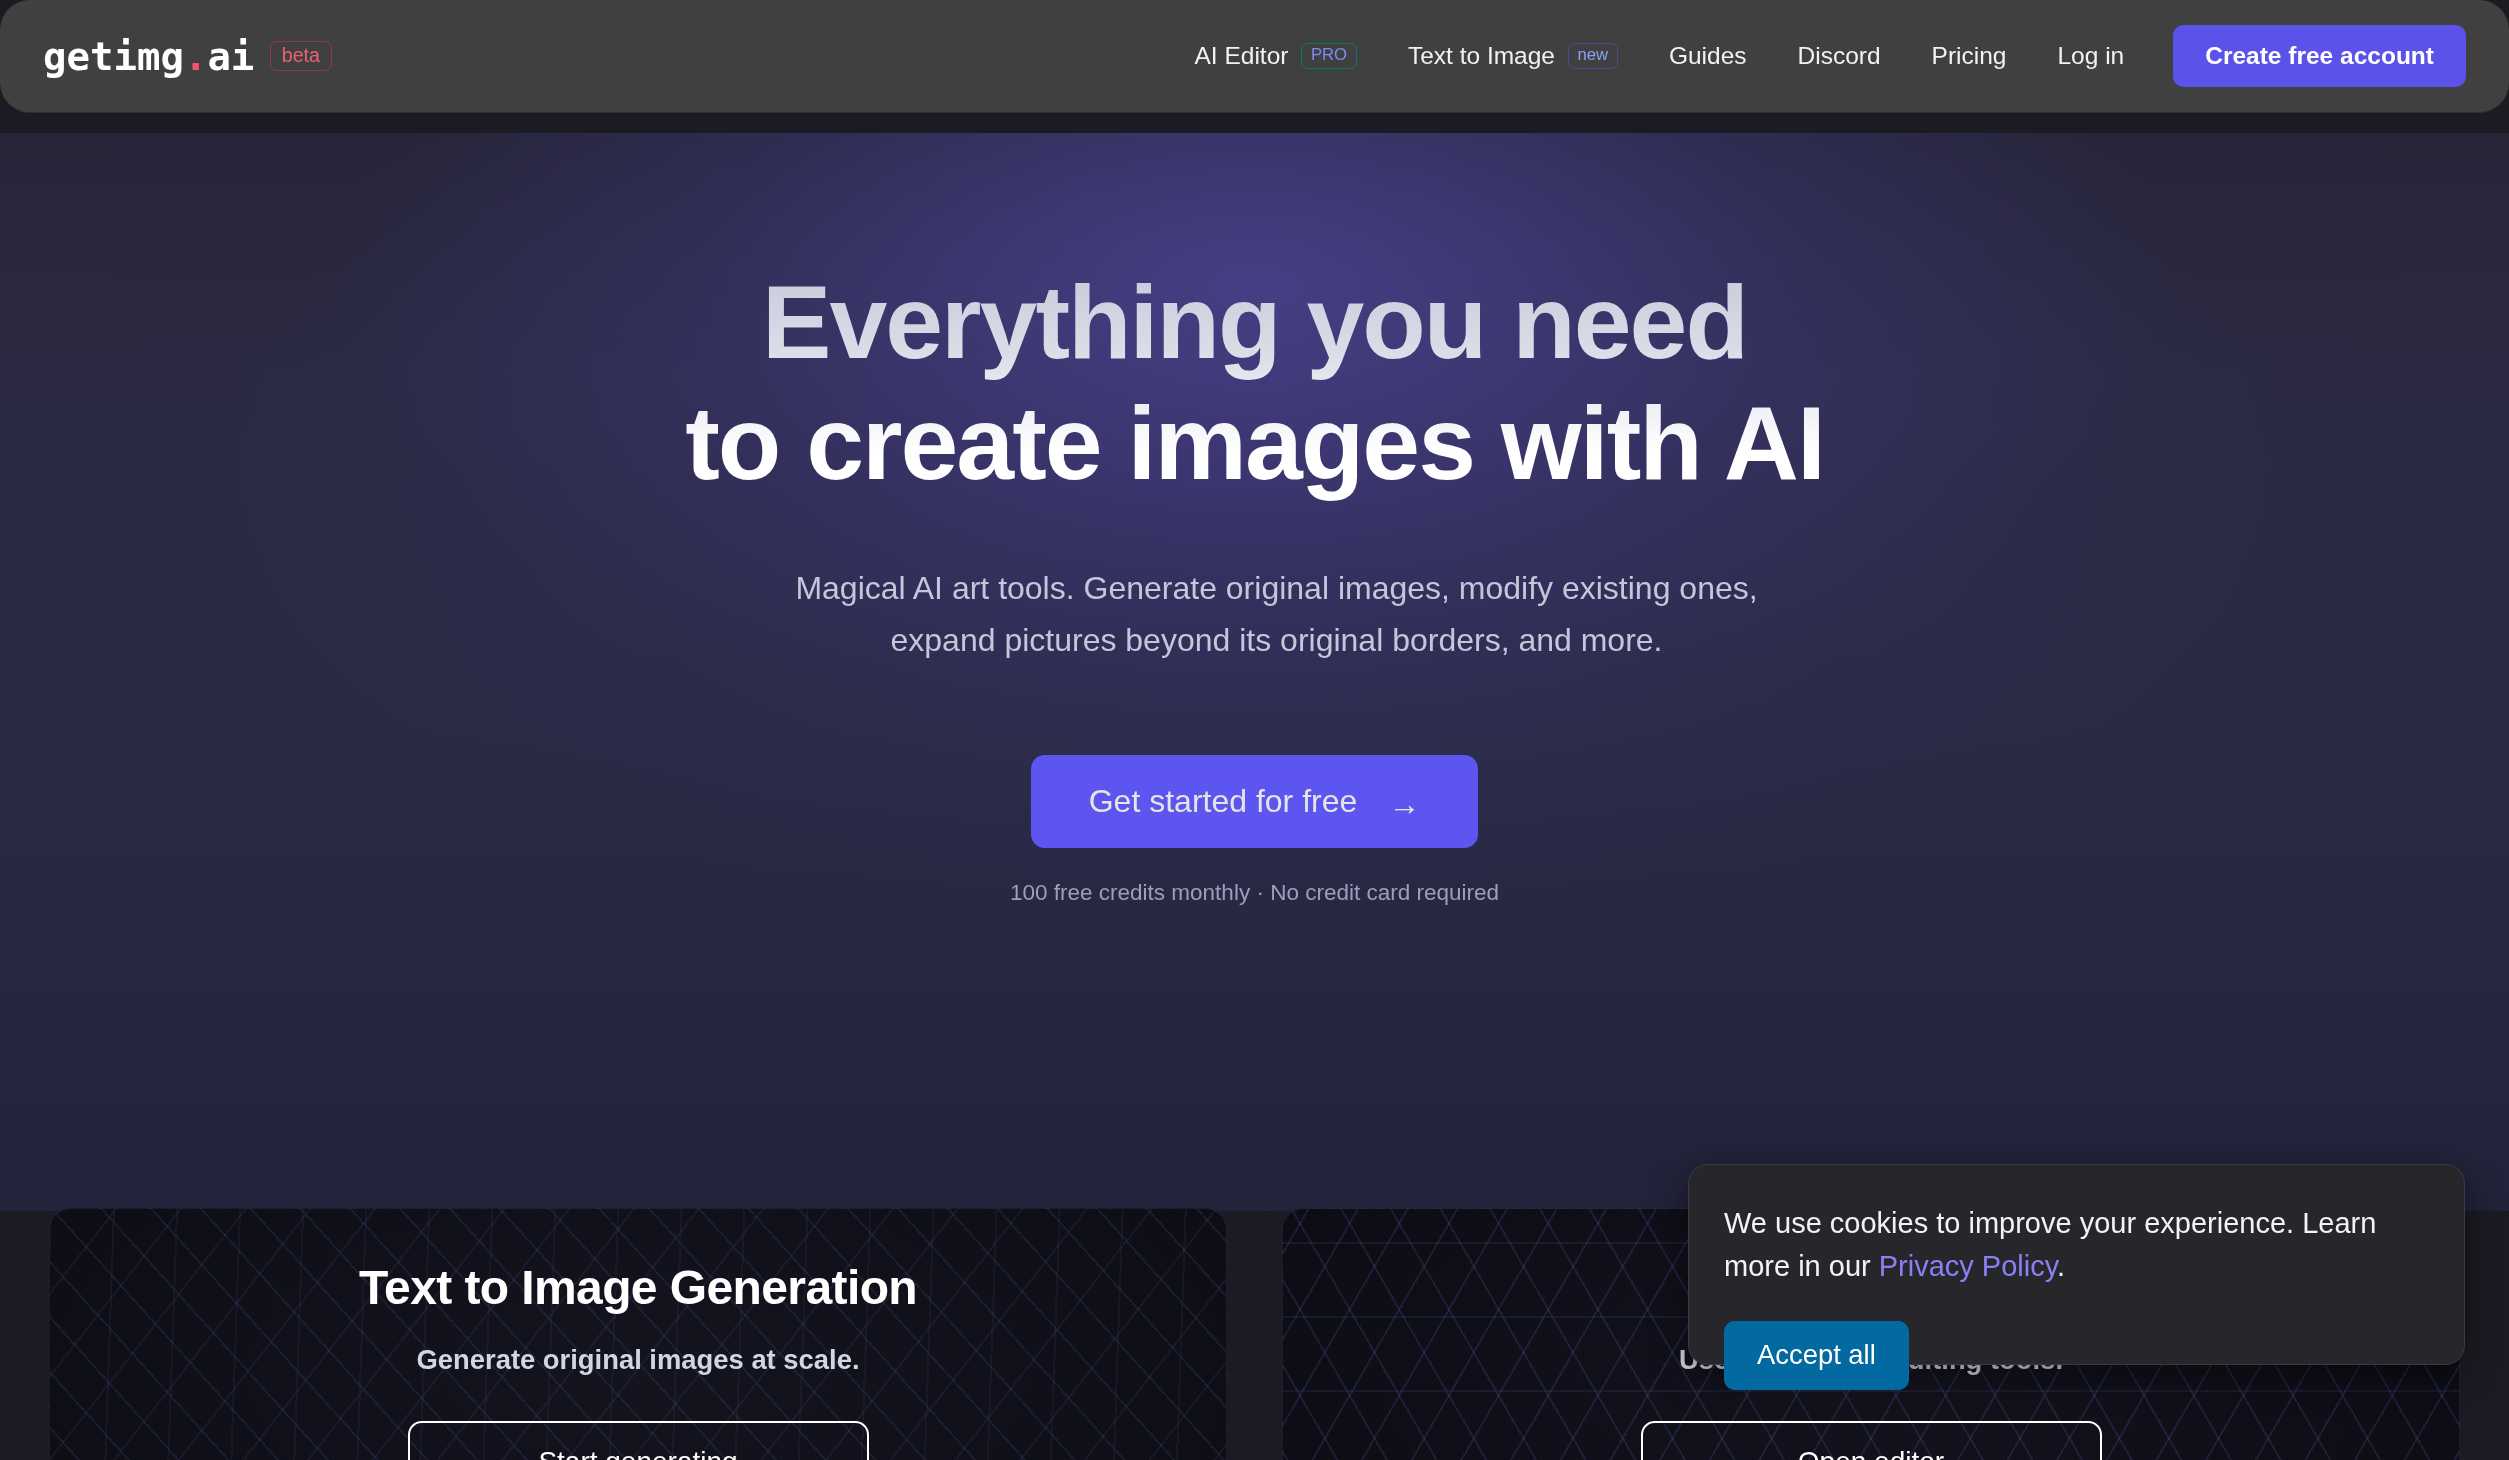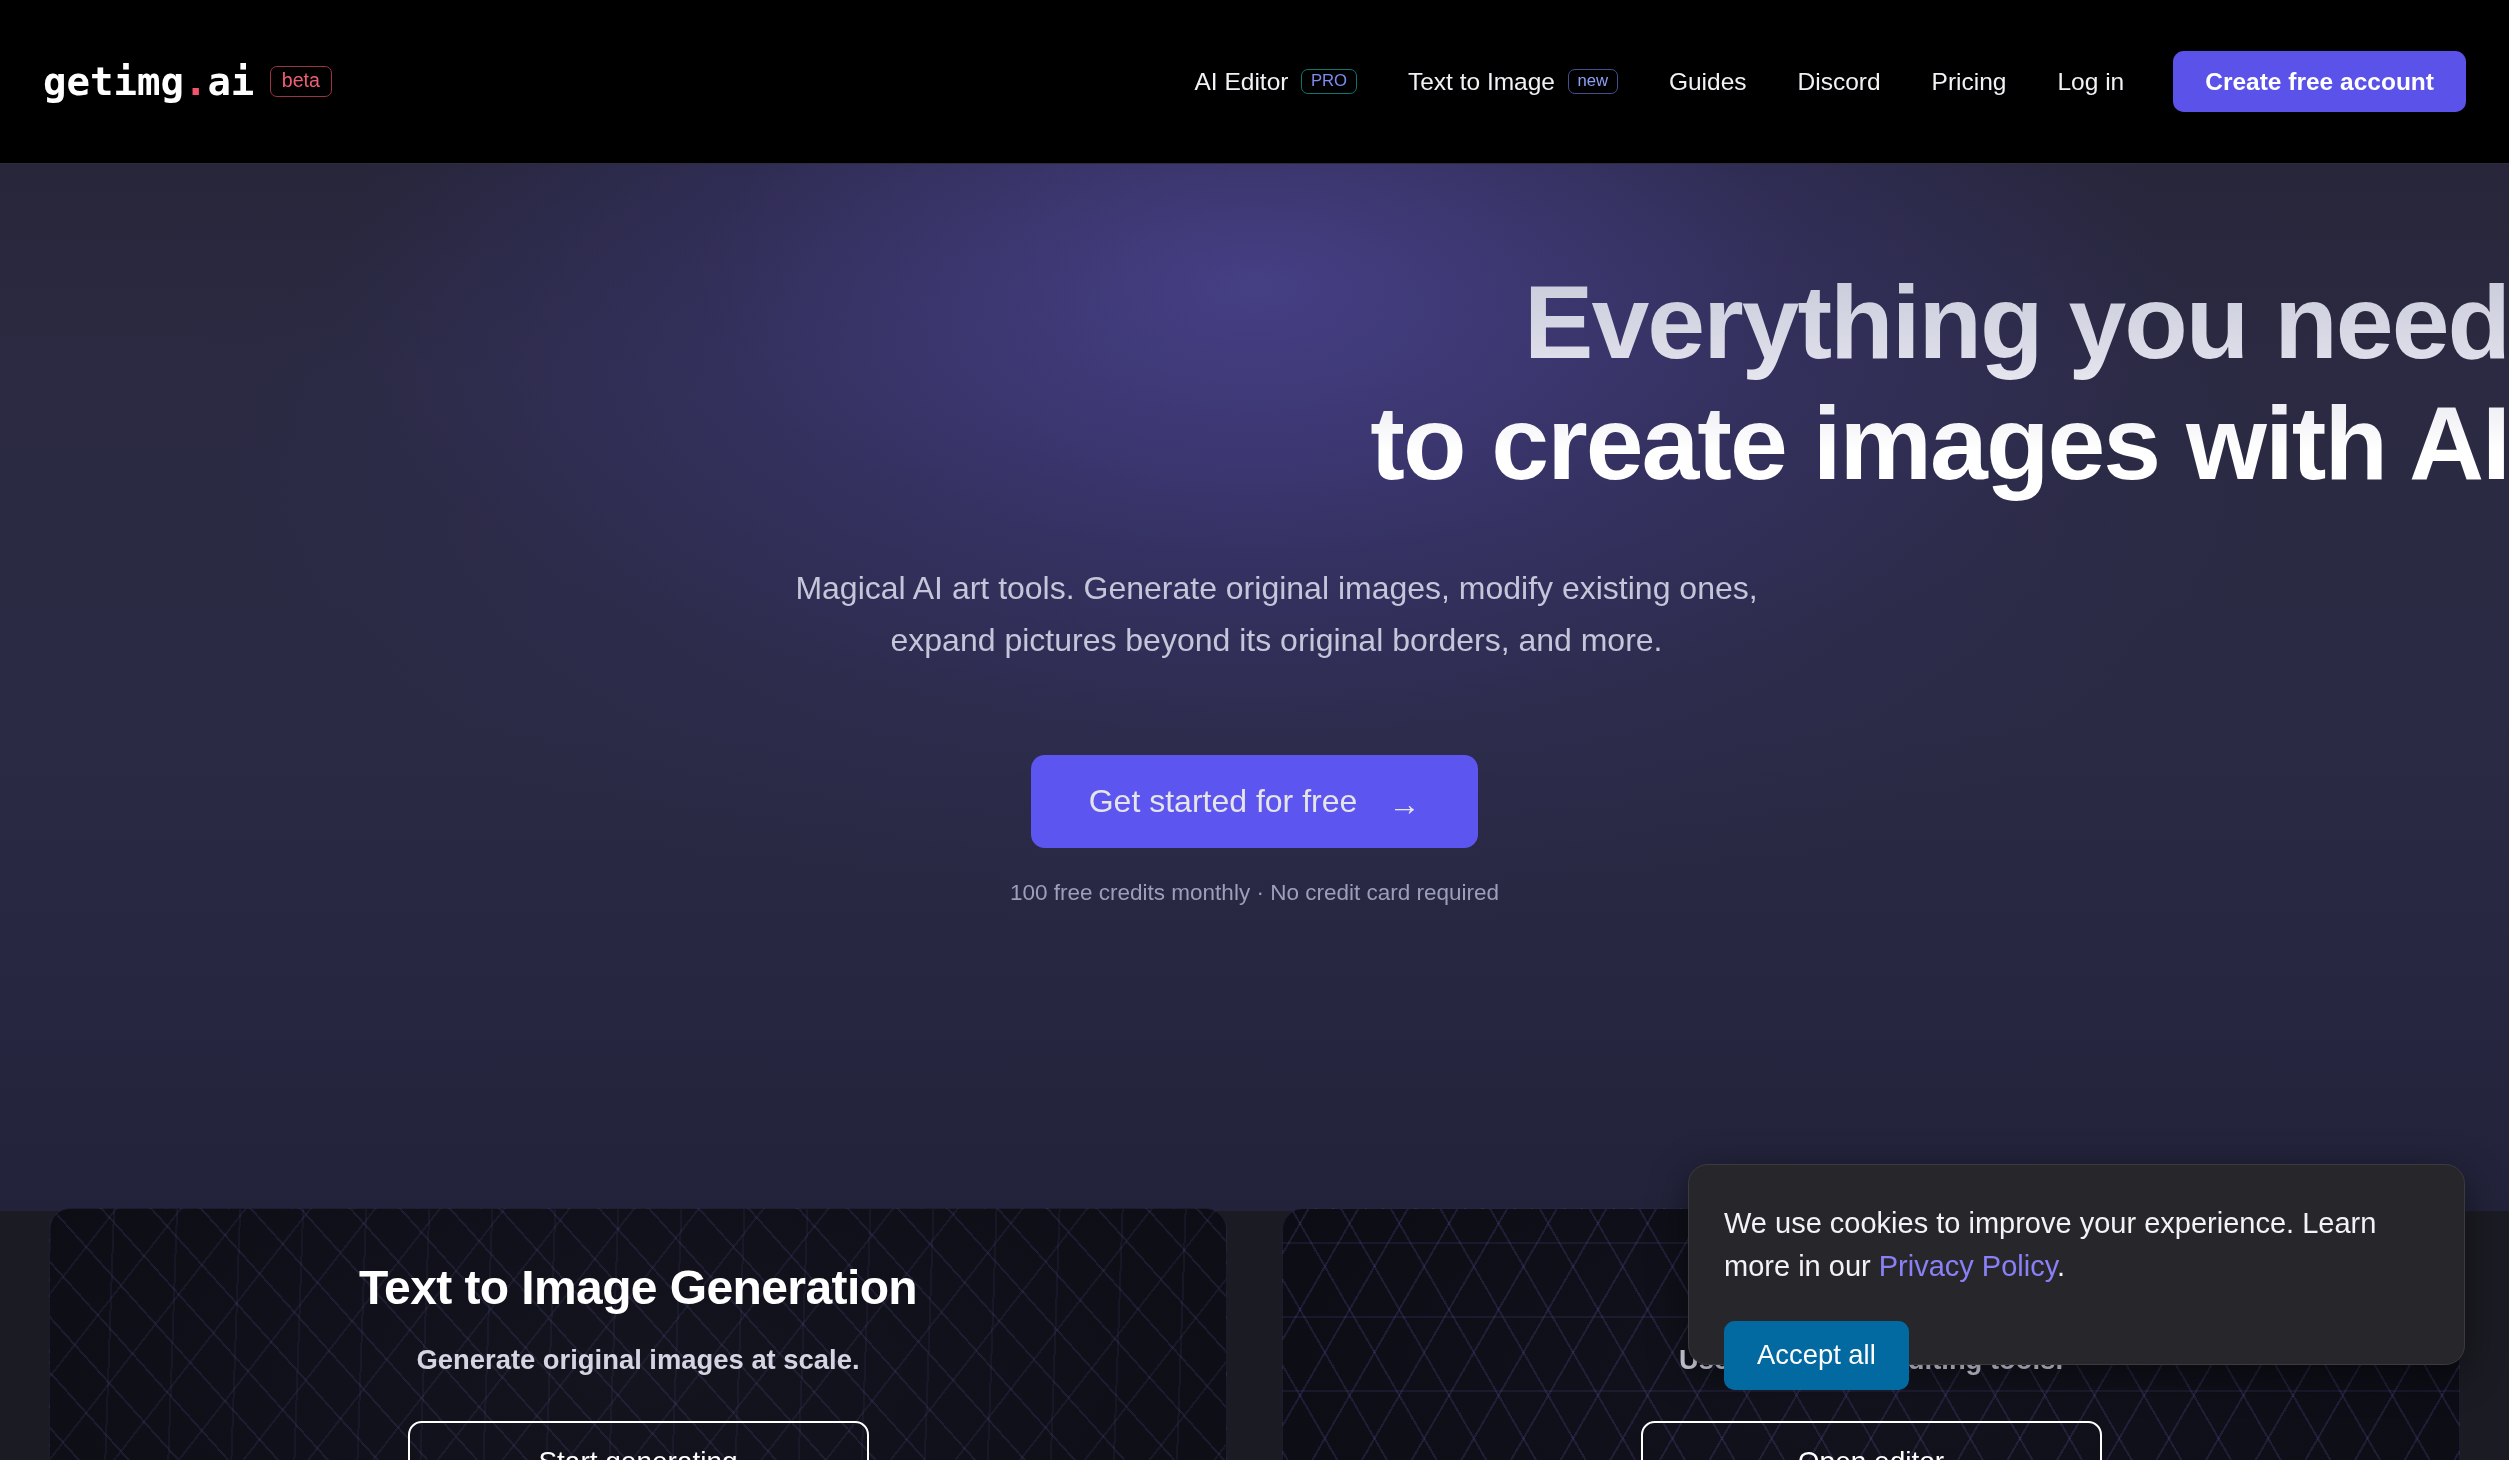--- a/index.html
+++ b/index.html
@@ -10,25 +10,26 @@
     background: #1b1b23;
     font-family: "Liberation Sans", sans-serif;
     -webkit-font-smoothing: antialiased;
   }
 
   .page { position: relative; width: 2509px; height: 1460px; overflow: hidden; }
 
   
   .header {
     position: absolute; top: 0; left: 0;
-    width: 2509px; height: 164px;
-    background: #000000;
+    width: 2509px; height: 113px;
+    background: #404040;
     border-bottom: 1px solid #2e2e3a;
     display: flex; align-items: center;
     z-index: 40;
+    border-radius: 30px;
   }
   .logo-wrap {
     display: flex; align-items: center; gap: 15.7px;
     margin-left: 43px;
   }
   .logo-text {
     font-family: "DejaVu Sans Mono", "Liberation Mono", monospace;
     font-size: 39px; font-weight: 700; color: #ffffff;
     letter-spacing: 0px; white-space: nowrap;
   }
@@ -100,21 +101,20 @@
   }
   .hero-h1 {
     font-size: 104px;
     font-weight: 700;
     line-height: 1.165;
     letter-spacing: -2px;
     background: linear-gradient(180deg, #c7c9d9 0%, #dcdde8 38%, #ffffff 78%, #ffffff 100%);
     -webkit-background-clip: text;
     background-clip: text;
     color: transparent;
-    text-align: right;
     -webkit-text-fill-color: transparent;
   }
   .hero-sub {
     margin-top: 59px;
     font-size: 32px;
     line-height: 1.62;
     color: #c5c6da;
     font-weight: 400;
     margin-left: 44px;
   }

